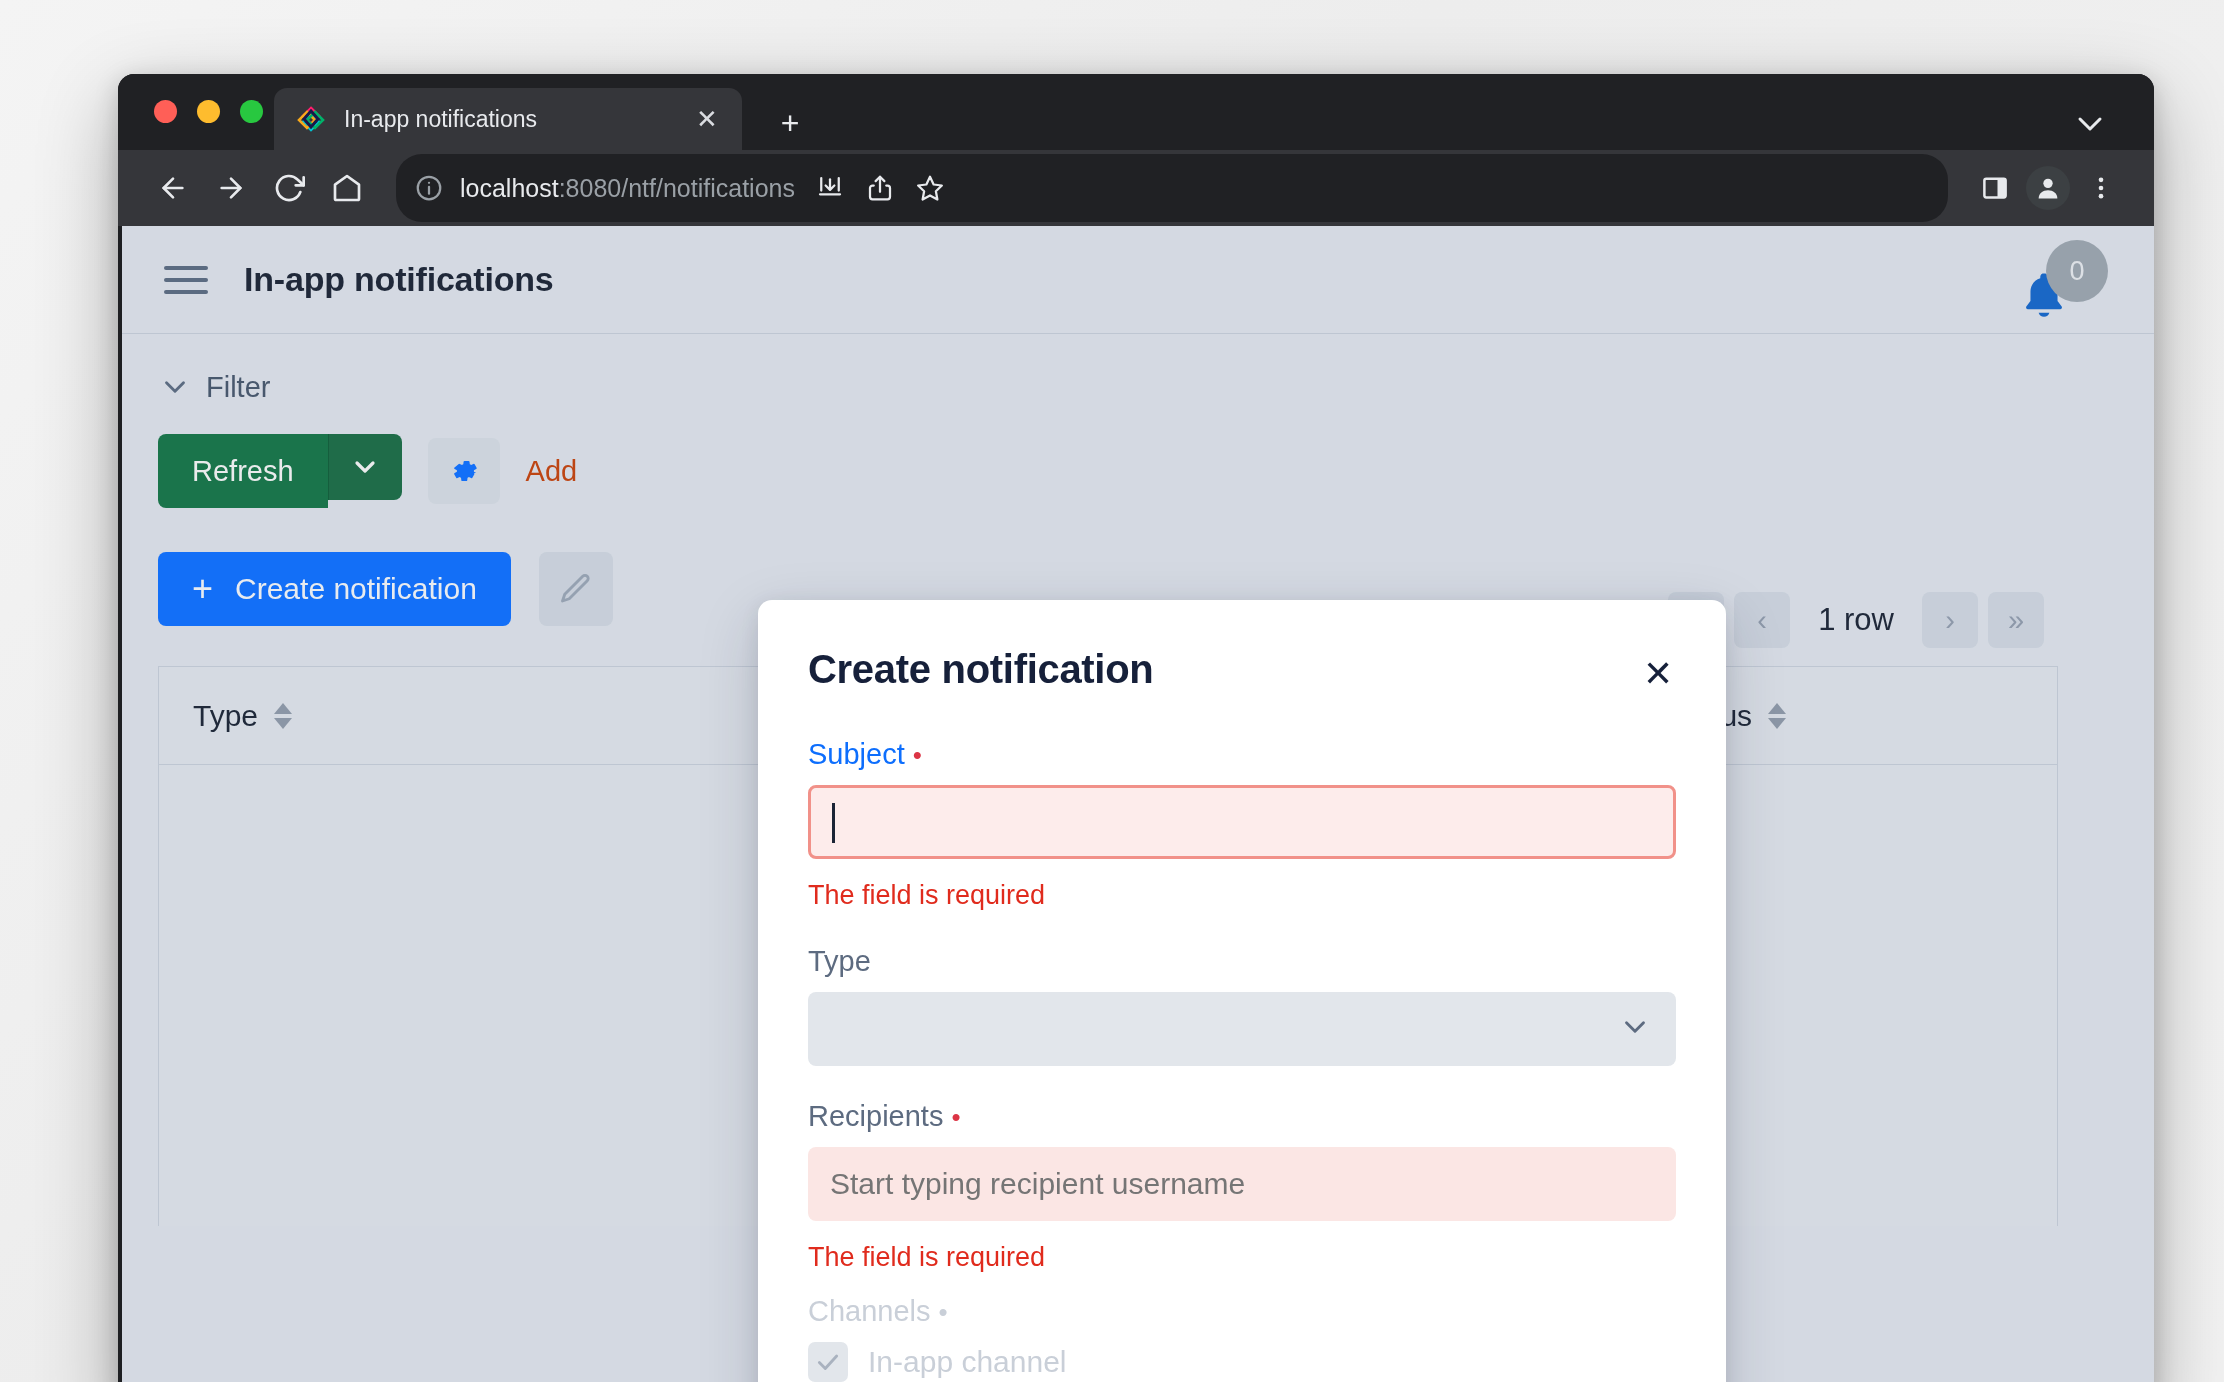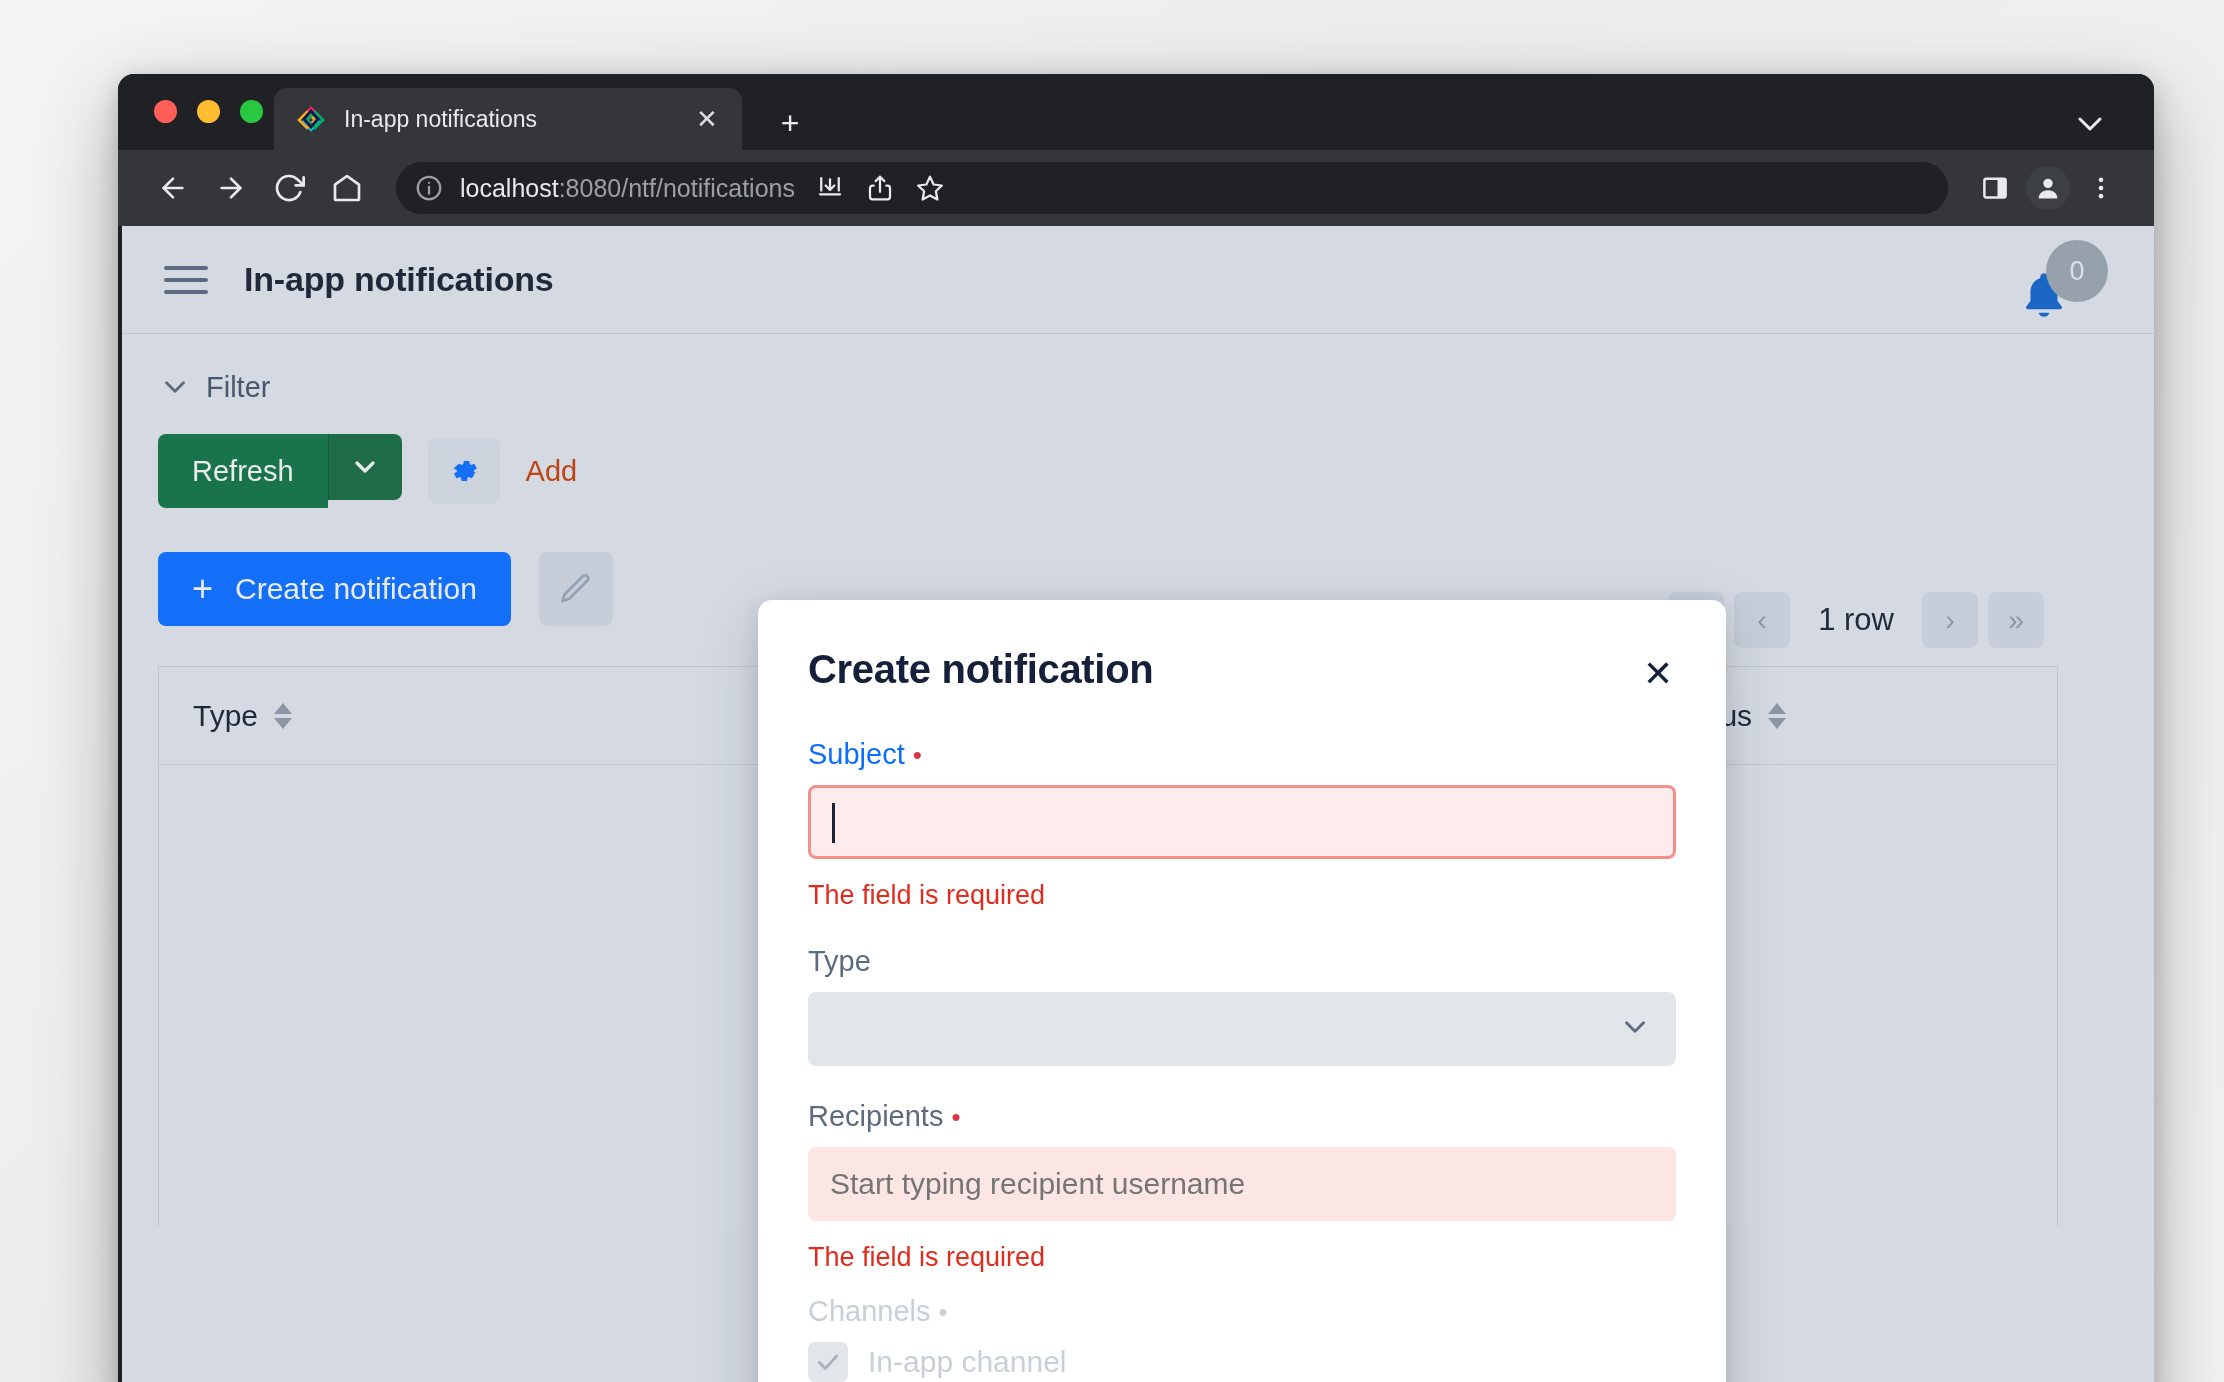--- a/index.html
+++ b/index.html
@@ -114,21 +114,21 @@
   .tb-icon {
     width: 50px; height: 50px;
     display: flex; align-items: center; justify-content: center;
     color: #e8eaed;
     cursor: pointer;
     border-radius: 50%;
     flex: 0 0 auto;
   }
   #omnibox {
     flex: 1;
-    height: 52px;
+    height: 68px;
     background: #202124;
     border-radius: 26px;
     display: flex;
     align-items: center;
     padding: 4px 18px;
     margin-left: 16px;
     min-width: 0;
   }
   #omnibox-info-icon { color: #9aa0a6; display: flex; align-items: center; margin-right: 16px; flex: 0 0 auto; }
   #omnibox-url { font-size: 25px; color: #9aa0a6; white-space: nowrap; overflow: hidden; }

